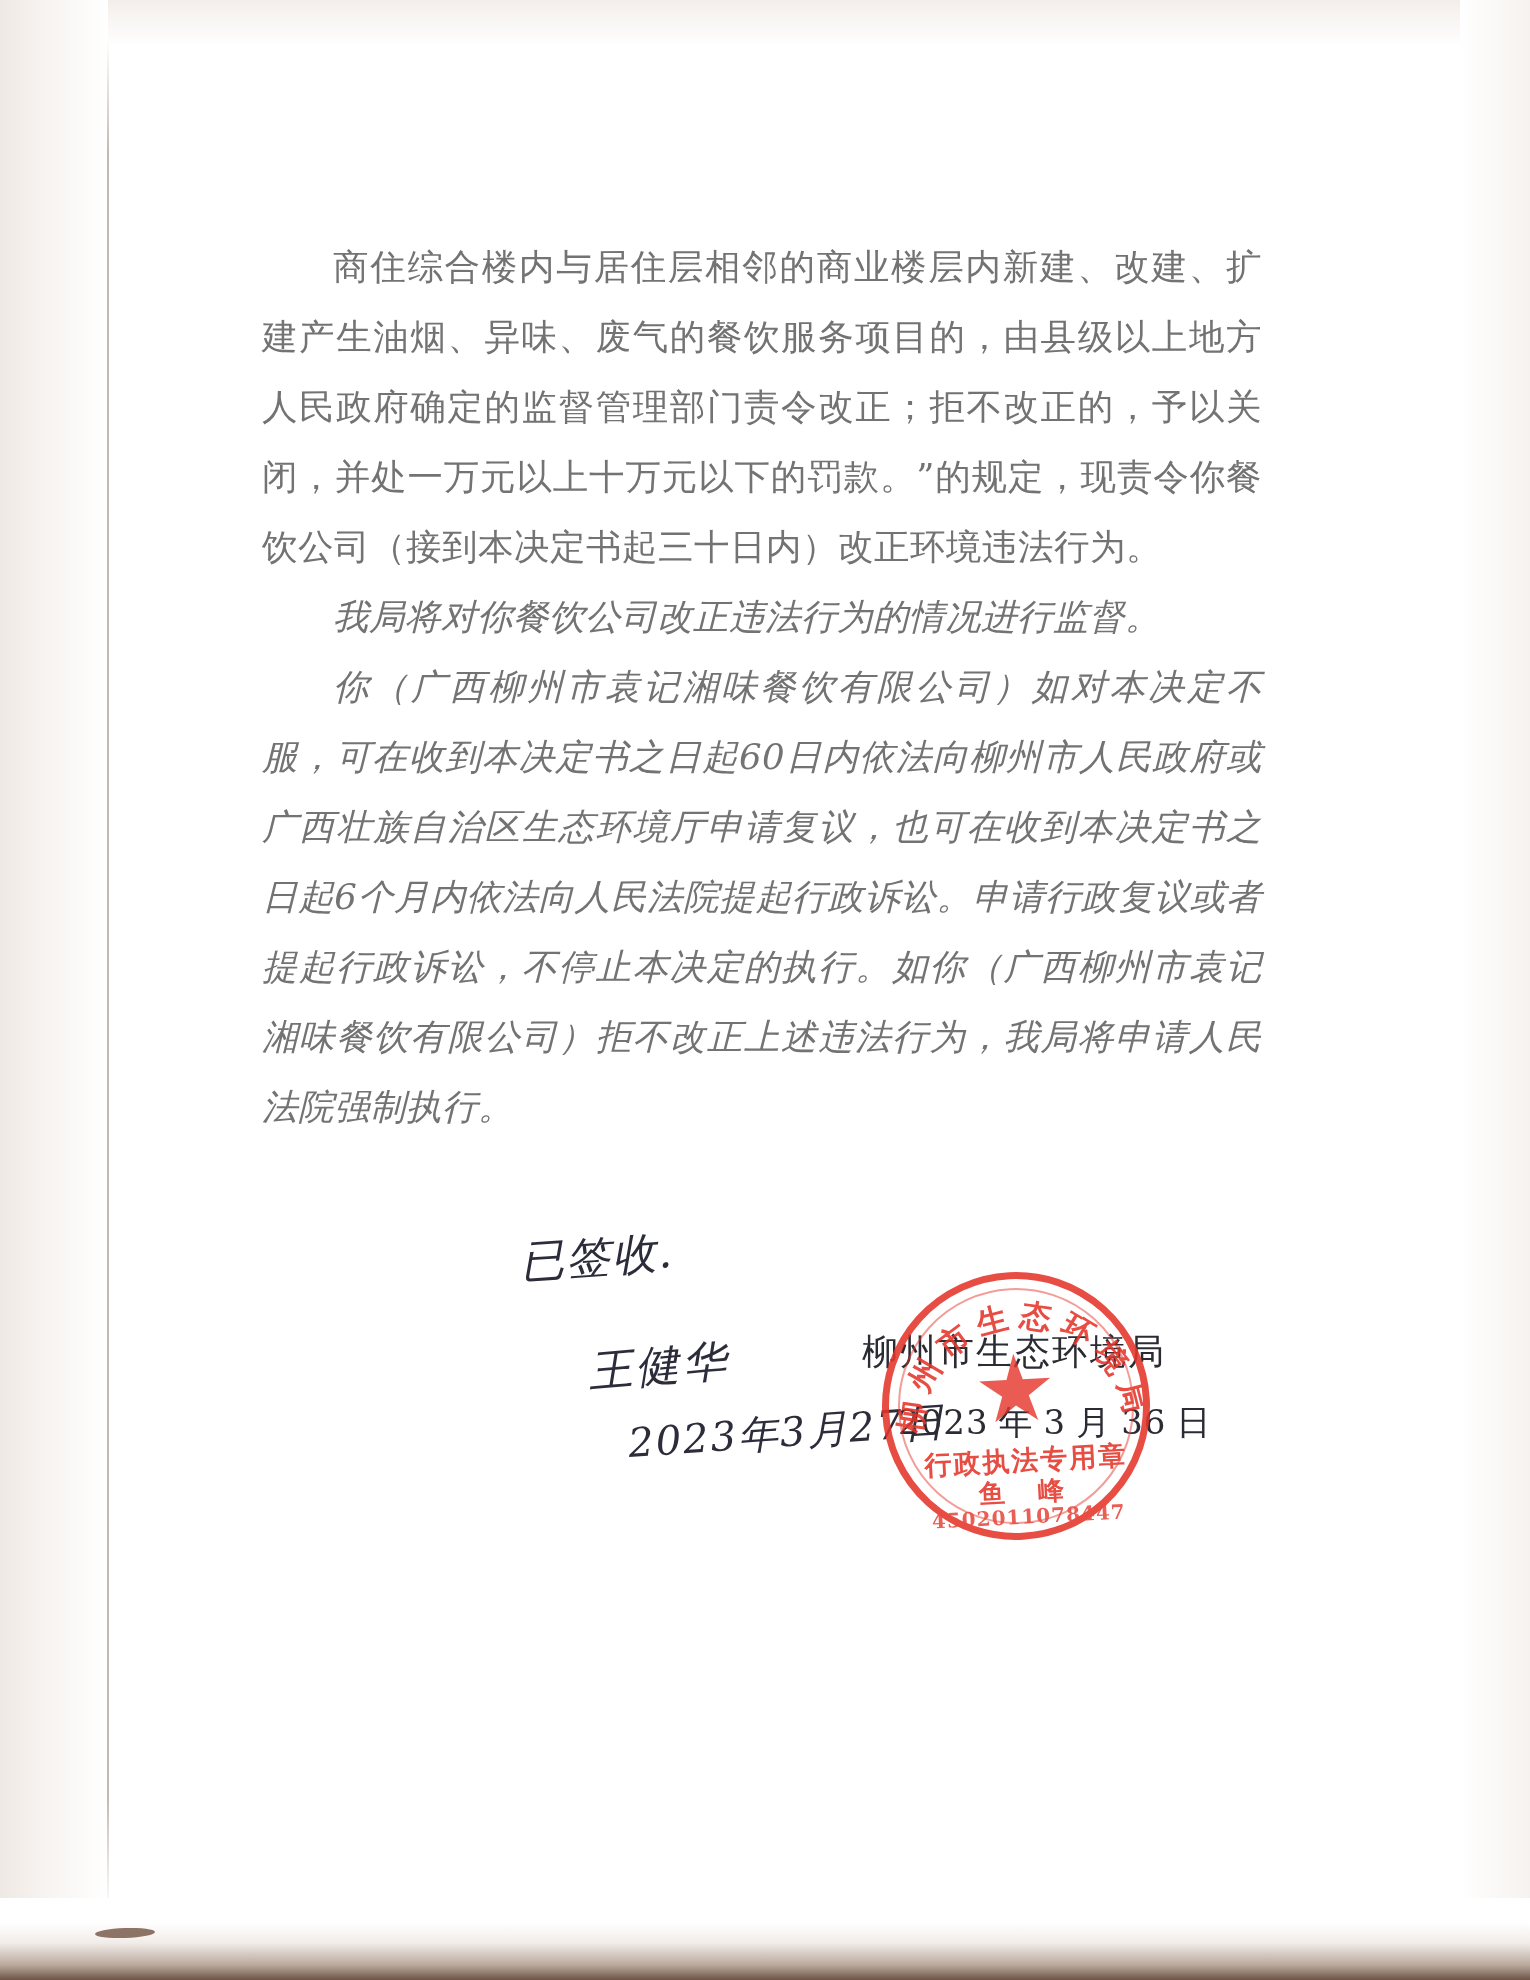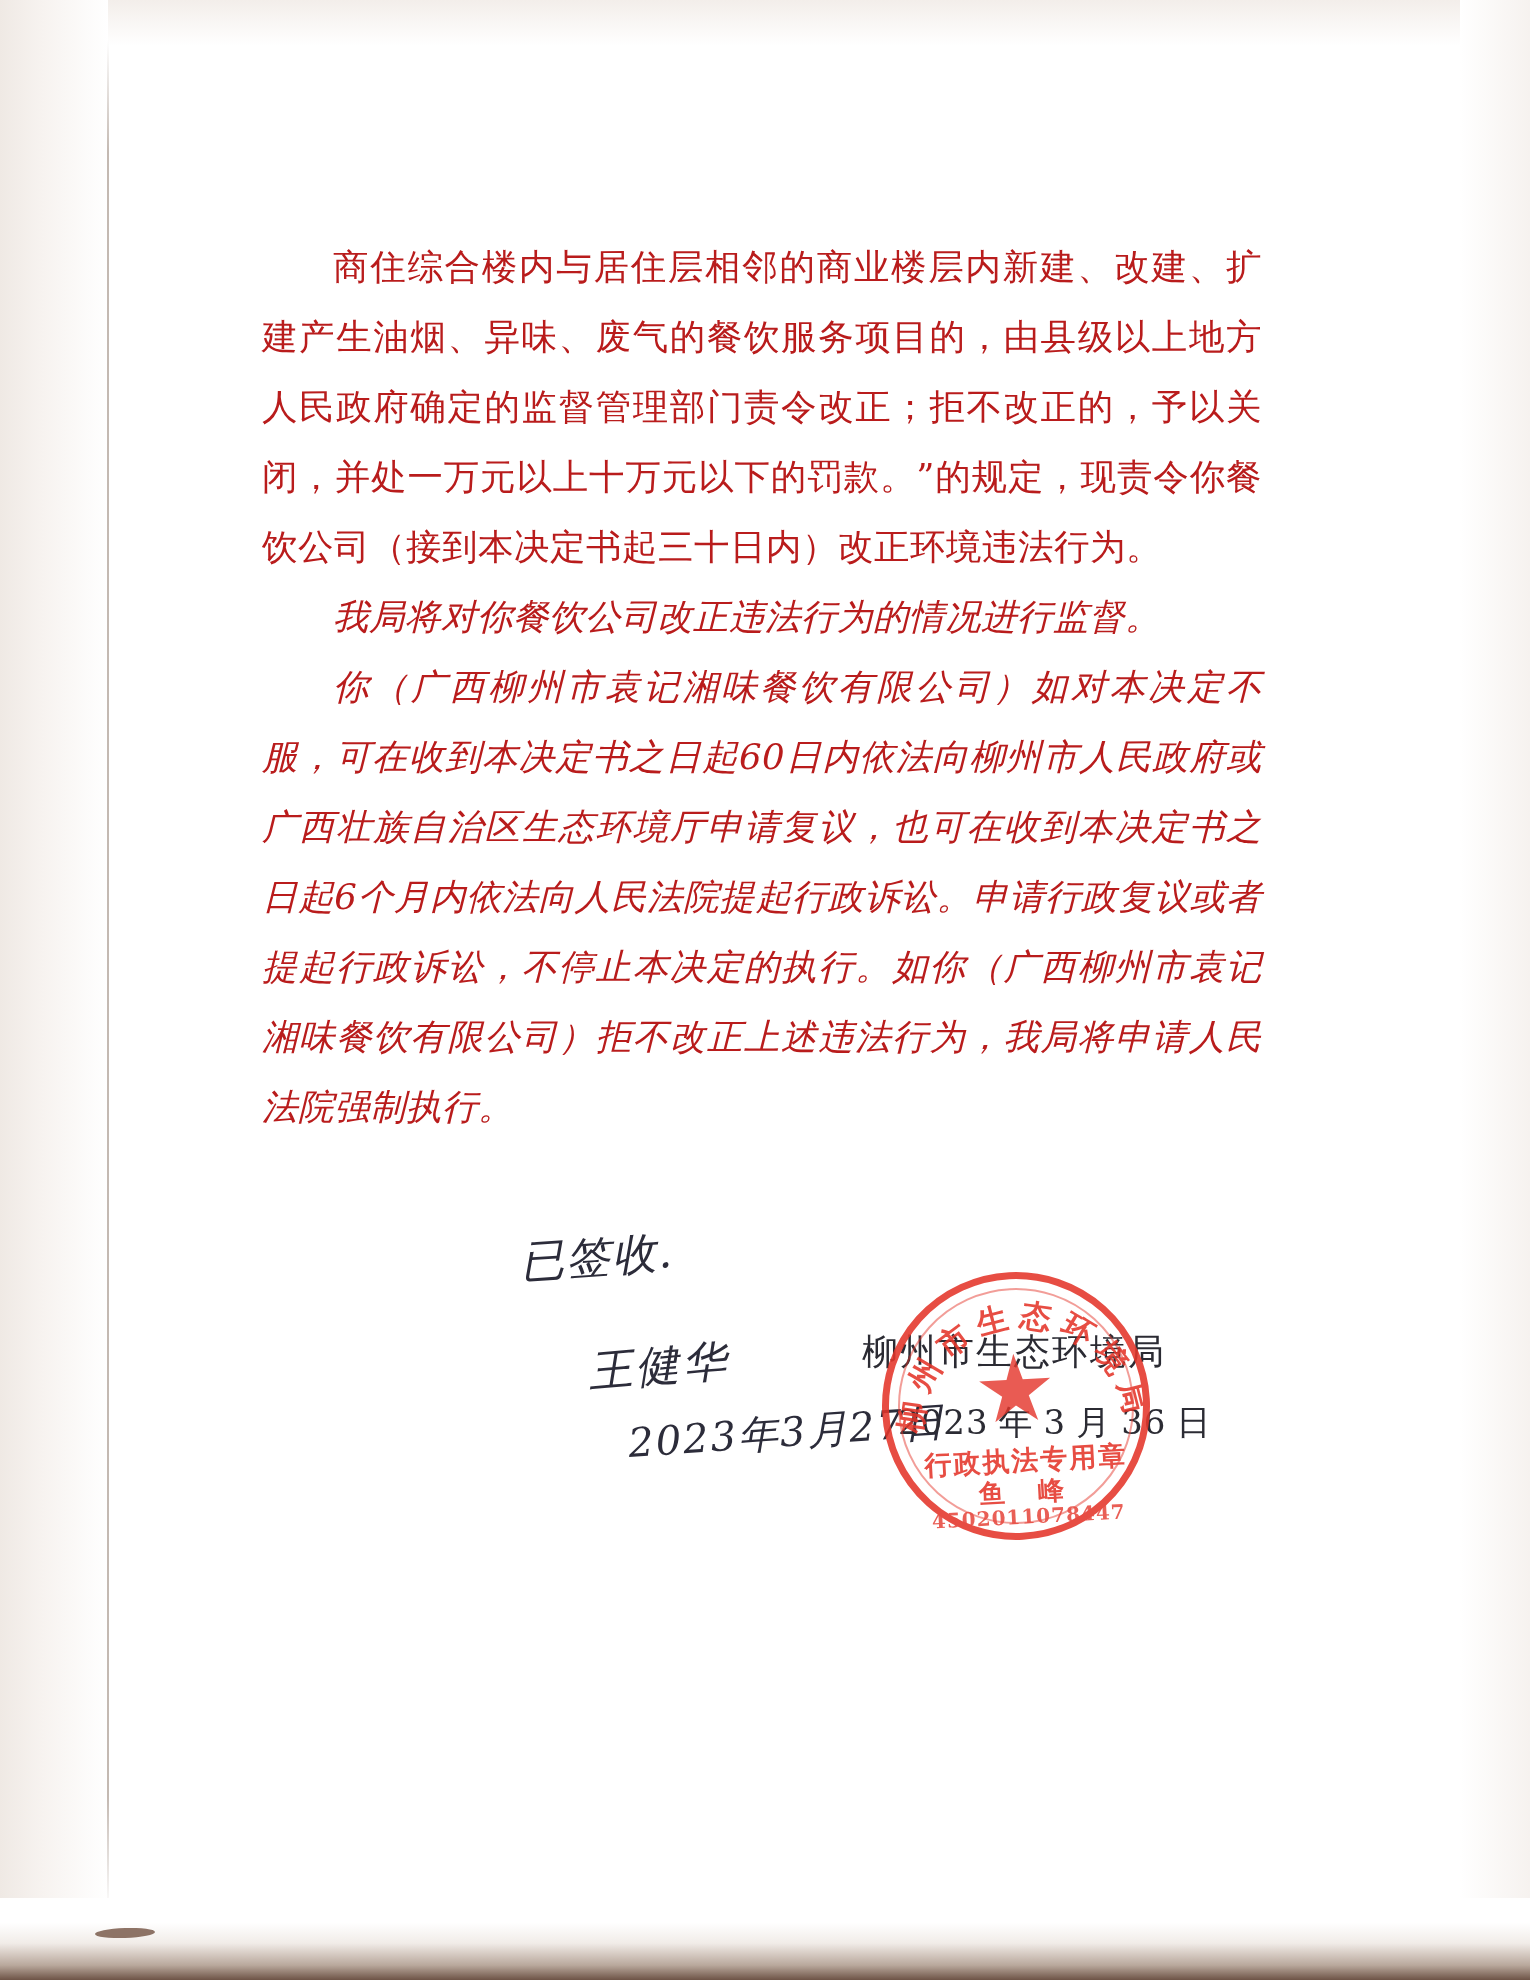--- a/index.html
+++ b/index.html
@@ -64,21 +64,21 @@
     opacity: .85;
     transform: rotate(-2deg);
   }
 
   
   #body-text {
     position: absolute;
     left: 262px;
     top: 232px;
     width: 1000px;
-    color: #b91c1c;
+    color: #737373;
     font-size: 35.5px;
     line-height: 70px;
     letter-spacing: 0.5px;
     text-align: justify;
     text-justify: inter-ideograph;
   }
   .para {
     margin: 0 0 0 0;
     text-indent: 2em;
   }

